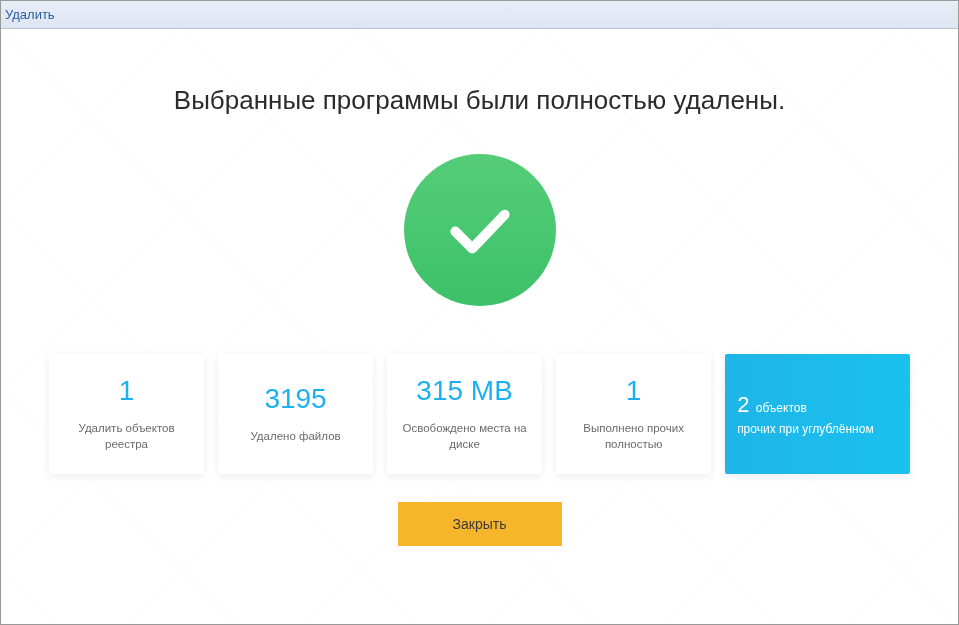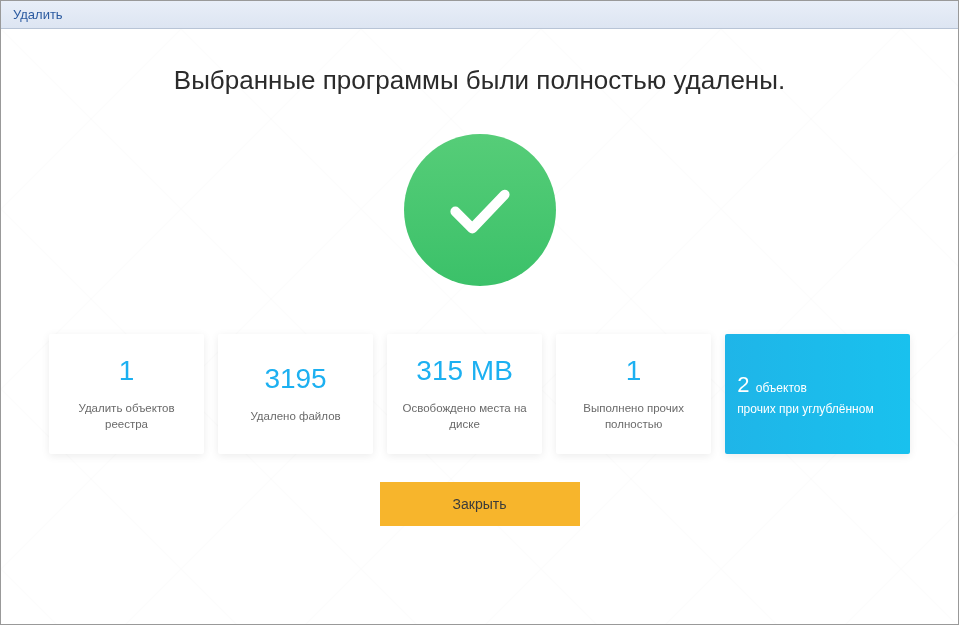--- a/index.html
+++ b/index.html
@@ -14,21 +14,21 @@
       background: #ffffff;
       border: 1px solid #999;
       overflow: hidden;
     }
     .titlebar {
       height: 28px;
       background: linear-gradient(to bottom, #e8eef8 0%, #dde5f2 100%);
       border-bottom: 1px solid #b8c4d6;
       display: flex;
       align-items: center;
-      padding: 0 12px;
+      padding: 0 4px;
     }
     .titlebar-text {
       color: #2b5aa0;
       font-size: 13px;
     }
     .content {
       height: calc(100% - 28px);
       background: #ffffff;
       position: relative;
       display: flex;
@@ -39,21 +39,21 @@
       content: "";
       position: absolute;
       inset: 0;
       background:
         linear-gradient(135deg, transparent 49.5%, rgba(0,0,0,0.02) 50%, transparent 50.5%) 0 0/180px 180px,
         linear-gradient(45deg, transparent 49.5%, rgba(0,0,0,0.02) 50%, transparent 50.5%) 0 0/180px 180px;
       pointer-events: none;
       opacity: 0.6;
     }
     .heading {
-      margin-top: 36px;
+      margin-top: 56px;
       font-size: 26px;
       font-weight: 300;
       color: #2b2b2b;
       z-index: 1;
     }
     .check-circle {
       margin-top: 38px;
       width: 152px;
       height: 152px;
       border-radius: 50%;
@@ -149,21 +149,21 @@
       font-size: 12px;
       line-height: 1.4;
     }
     .promo-text .count {
       font-size: 22px;
       font-weight: 300;
       margin-right: 3px;
     }
     .close-btn {
       margin-top: 28px;
-      width: 200px;
+      width: 164px;
       height: 44px;
       background: #f7b52c;
       border: none;
       color: #3b3b3b;
       font-size: 14px;
       cursor: pointer;
       z-index: 1;
     }
   </style>
 </head>

